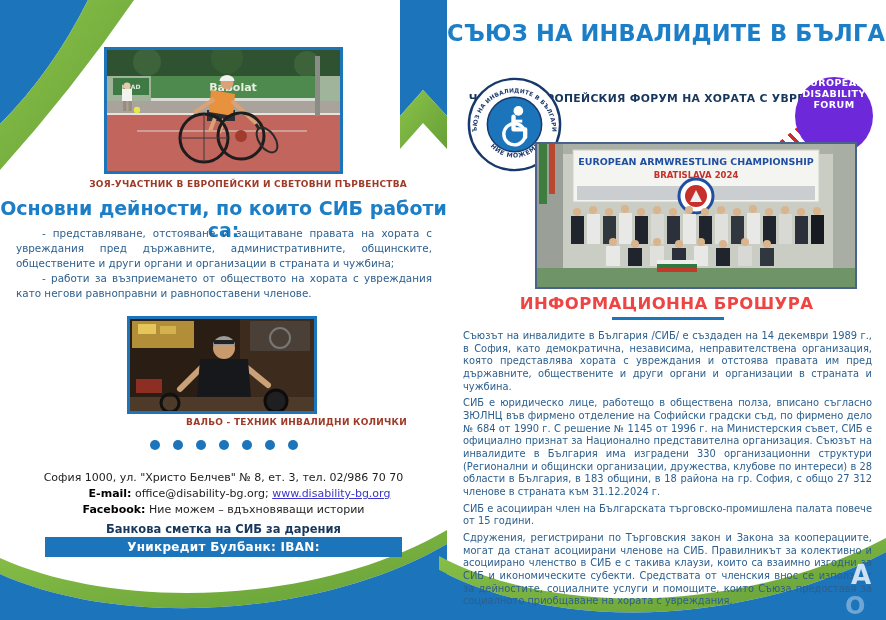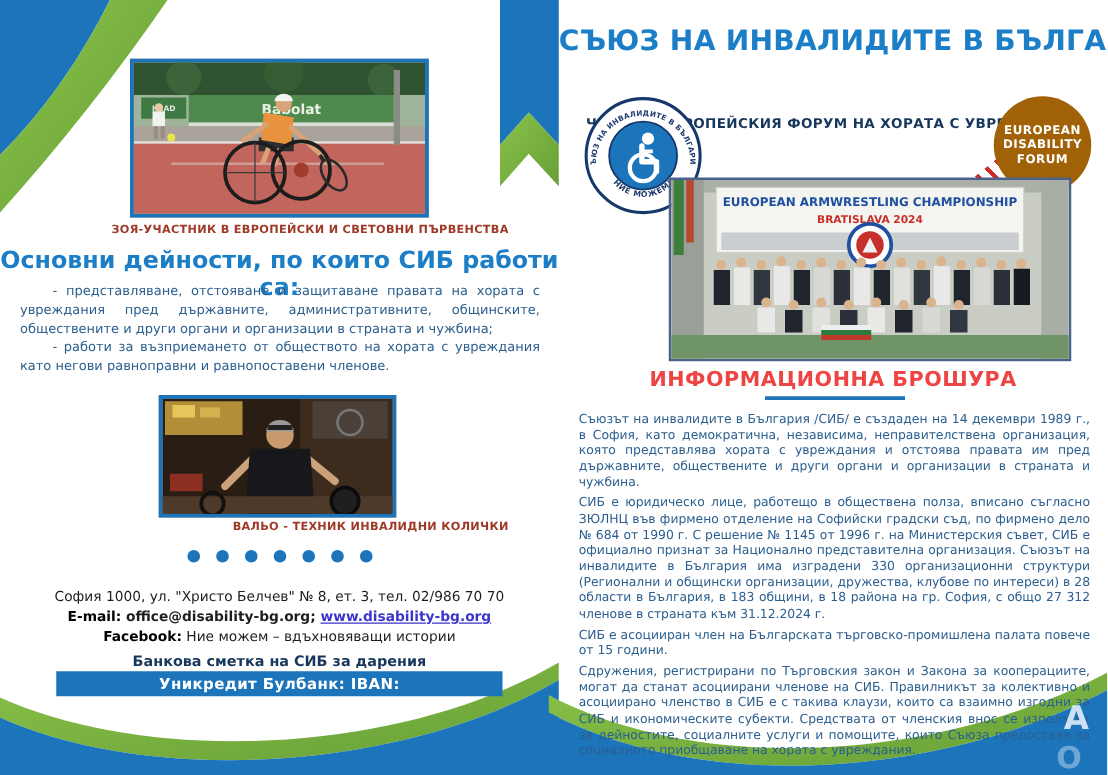--- a/index.html
+++ b/index.html
@@ -20,22 +20,22 @@
   .contact-name{font-size:11.5px;font-weight:bold;color:#0d0d0d;text-align:center;}
   .contact-line{font-size:11px;color:#1d1d1d;text-align:center;}
   .contact-line b{color:#000;}
   .weblink{color:#3b35c9;text-decoration:underline;}
   .bank-title{font-size:11.5px;font-weight:bold;color:#17375d;text-align:center;}
   .iban-bar{background:#1c74bb;color:#fff;font-weight:bold;font-size:12px;
             text-align:center;line-height:20px;letter-spacing:.3px;}
   
   .title-right{font-size:22.5px;font-weight:bold;color:#1b7ec6;text-align:center;letter-spacing:.2px;white-space:nowrap;}
   .subtitle-right{font-size:10.8px;font-weight:bold;color:#17365d;text-align:center;letter-spacing:.3px;}
-  .edf-badge{width:78px;height:78px;border-radius:50%;background:#a16207;color:#fff;
-             display:flex;flex-direction:column;align-items:center;justify-content:center;
+  .edf-badge{width:78px;height:78px;border-radius:50%;background:#6d28d9;color:#fff;
+             display:flex;flex-direction:column;align-items:center;
              font-weight:bold;font-size:9.5px;line-height:1.16;letter-spacing:.4px;text-align:center;}
   .edf-stripes{width:62px;height:56px;
      background:repeating-linear-gradient(45deg,#cc2d28 0 3.5px,rgba(255,255,255,0) 3.5px 9.5px);
      clip-path:polygon(0 100%,0 52%,58% 0,78% 14%,14% 100%);}
   .brochure-heading{font-size:16.5px;font-weight:bold;color:#ef4444;text-align:center;letter-spacing:.4px;}
   .brochure-underline{width:112px;height:3px;background:#1c74bb;}
   .body-right{font-size:9.9px;line-height:1.28;color:#2c5f8e;text-align:justify;}
   .body-right p{margin:4px;}
   .corner-letter{color:rgba(236,246,255,.85);font-size:26px;font-weight:bold;}
   .corner-letter.faint{color:rgba(236,246,255,.4);font-size:24px;}
@@ -141,21 +141,21 @@
     <span class="dot"></span>
     <span class="dot"></span>
     <span class="dot"></span>
     <span class="dot"></span>
     <span class="dot"></span>
     <span class="dot"></span>
     <span class="dot"></span>
   </div>
 
   <div class="abs contact-line" style="left:0;top:471px;width:447px;">София 1000, ул. "Христо Белчев" № 8, ет. 3, тел. 02/986 70 70</div>
-  <div class="abs contact-line" style="left:0;top:487px;width:447px;font-weight:bold;">
+  <div class="abs contact-line" style="left:16px;top:487px;width:447px;">
     <b>E-mail:</b>
     <span>office@disability-bg.org;</span>
     <span class="weblink">www.disability-bg.org</span>
   </div>
   <div class="abs bank-title" style="left:0;top:522px;width:447px;">Банкова сметка на СИБ за дарения</div>
 
   <div class="abs contact-line" style="left:0;top:503px;width:447px;">
     <b>Facebook:</b>
     <span>Ние можем – вдъхновяващи истории</span>
   </div>

